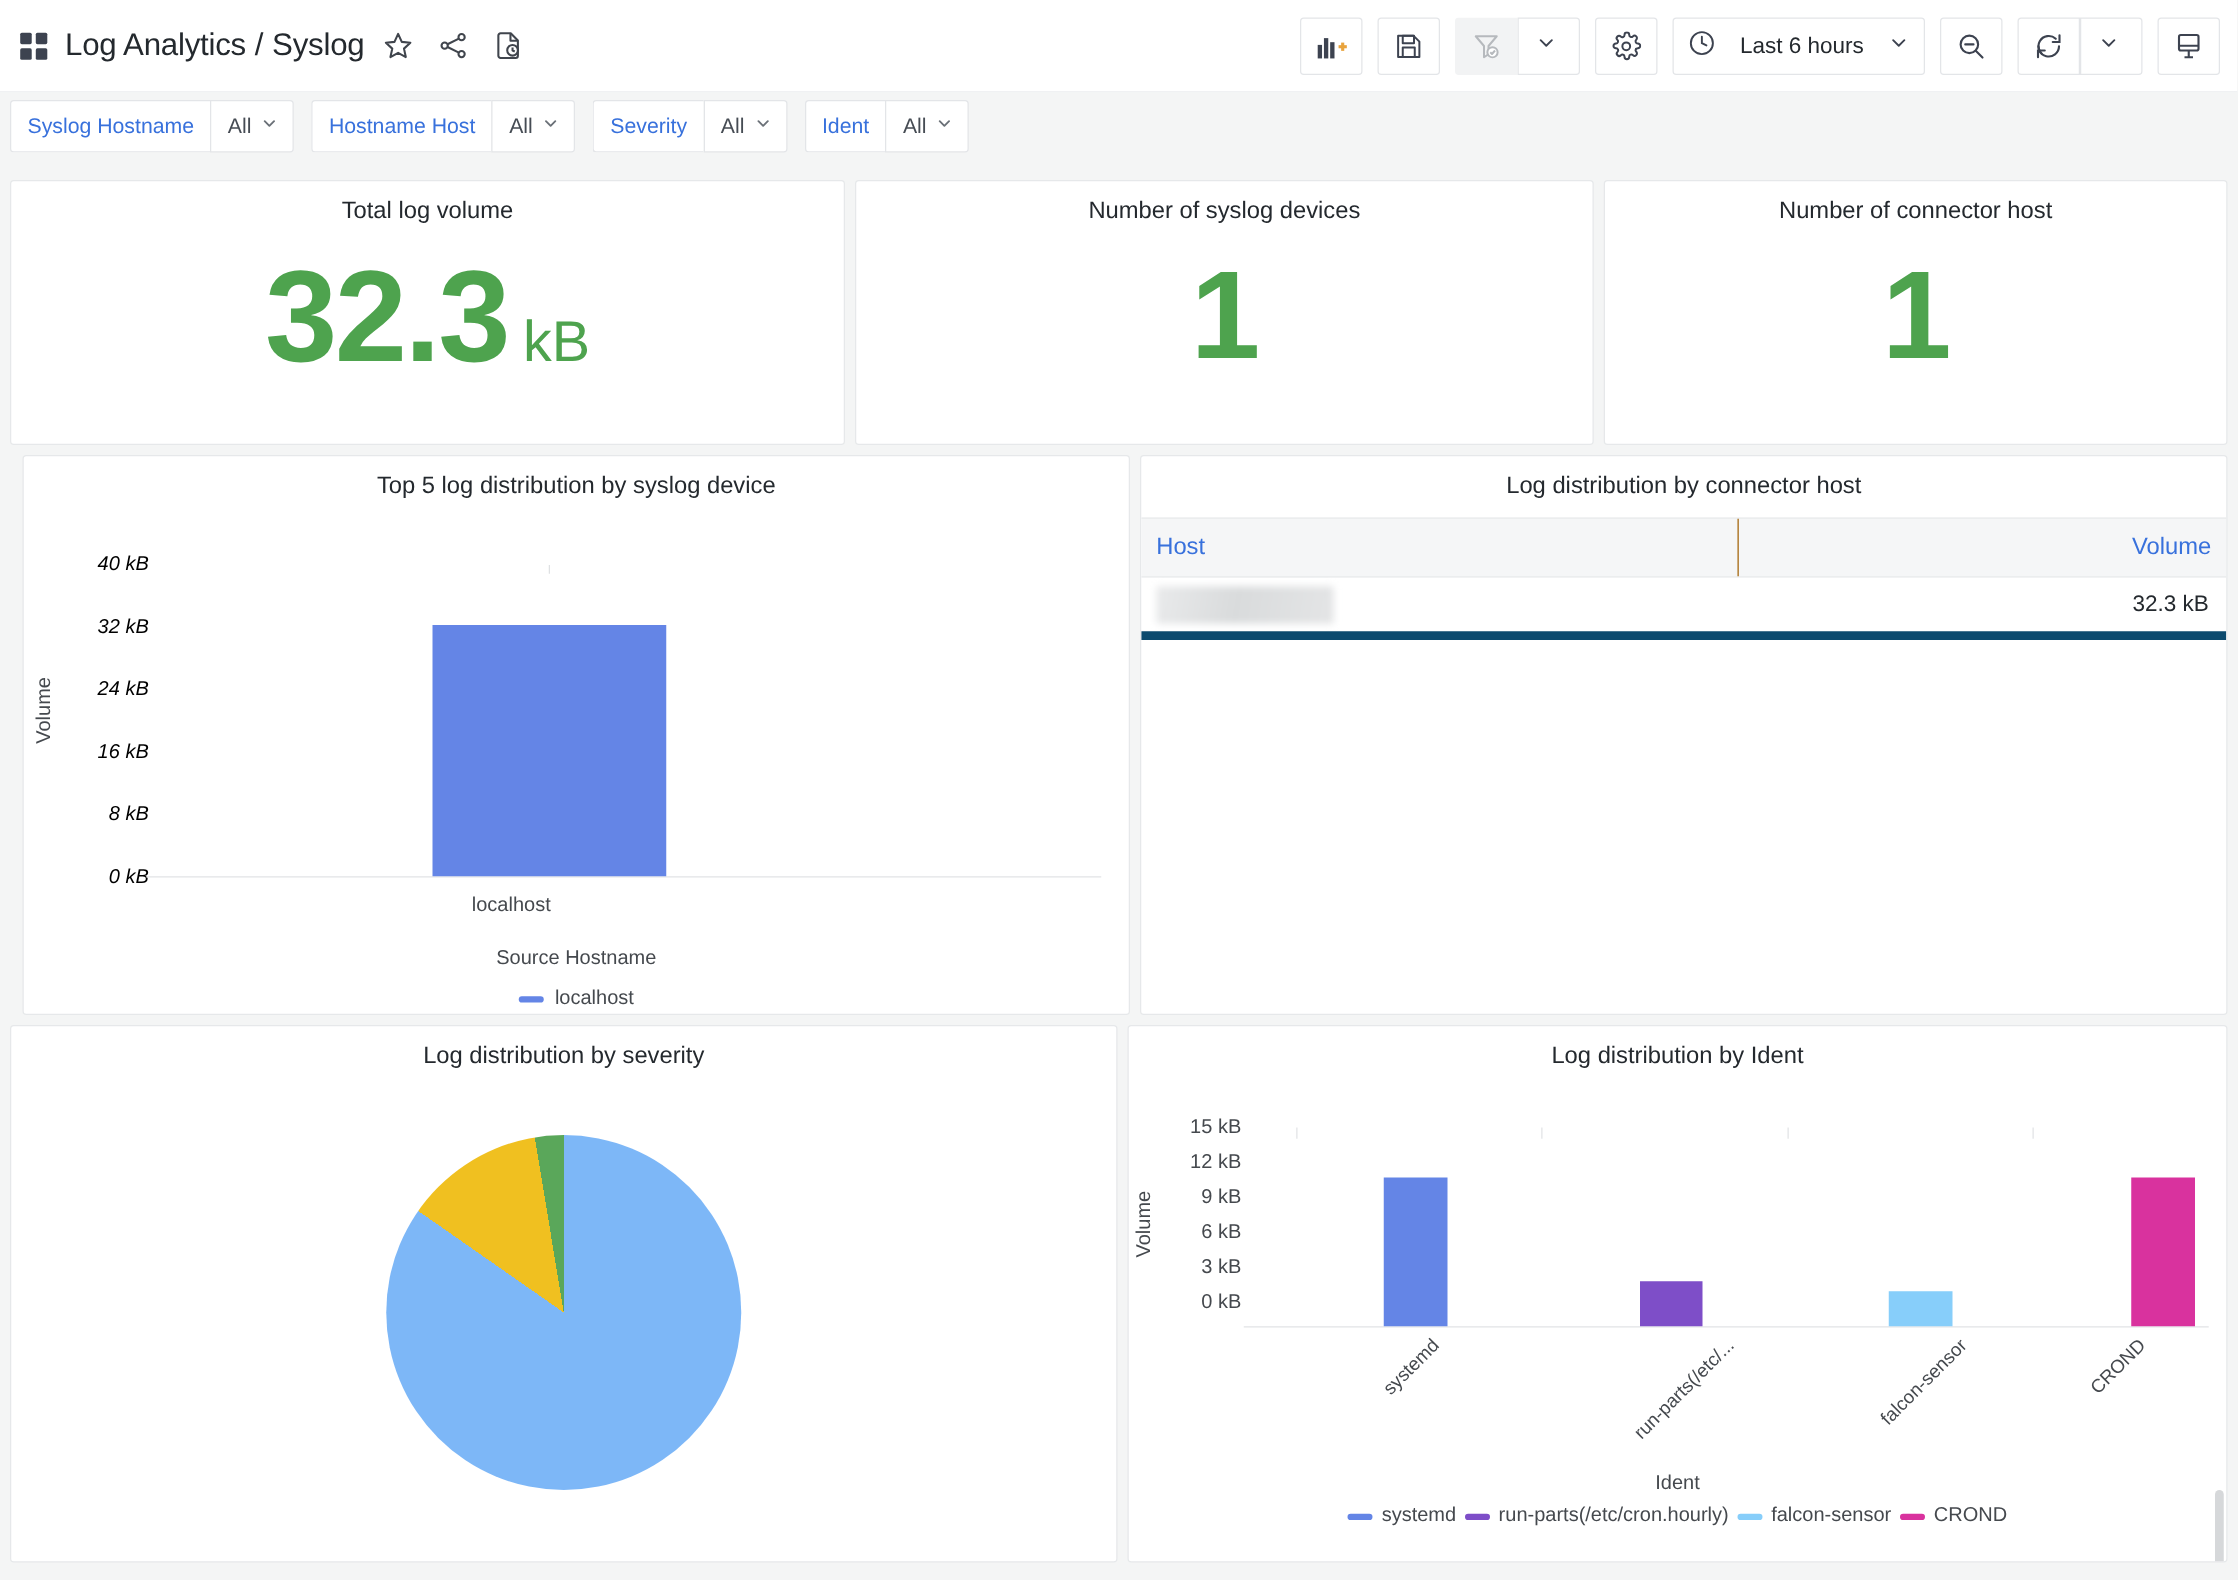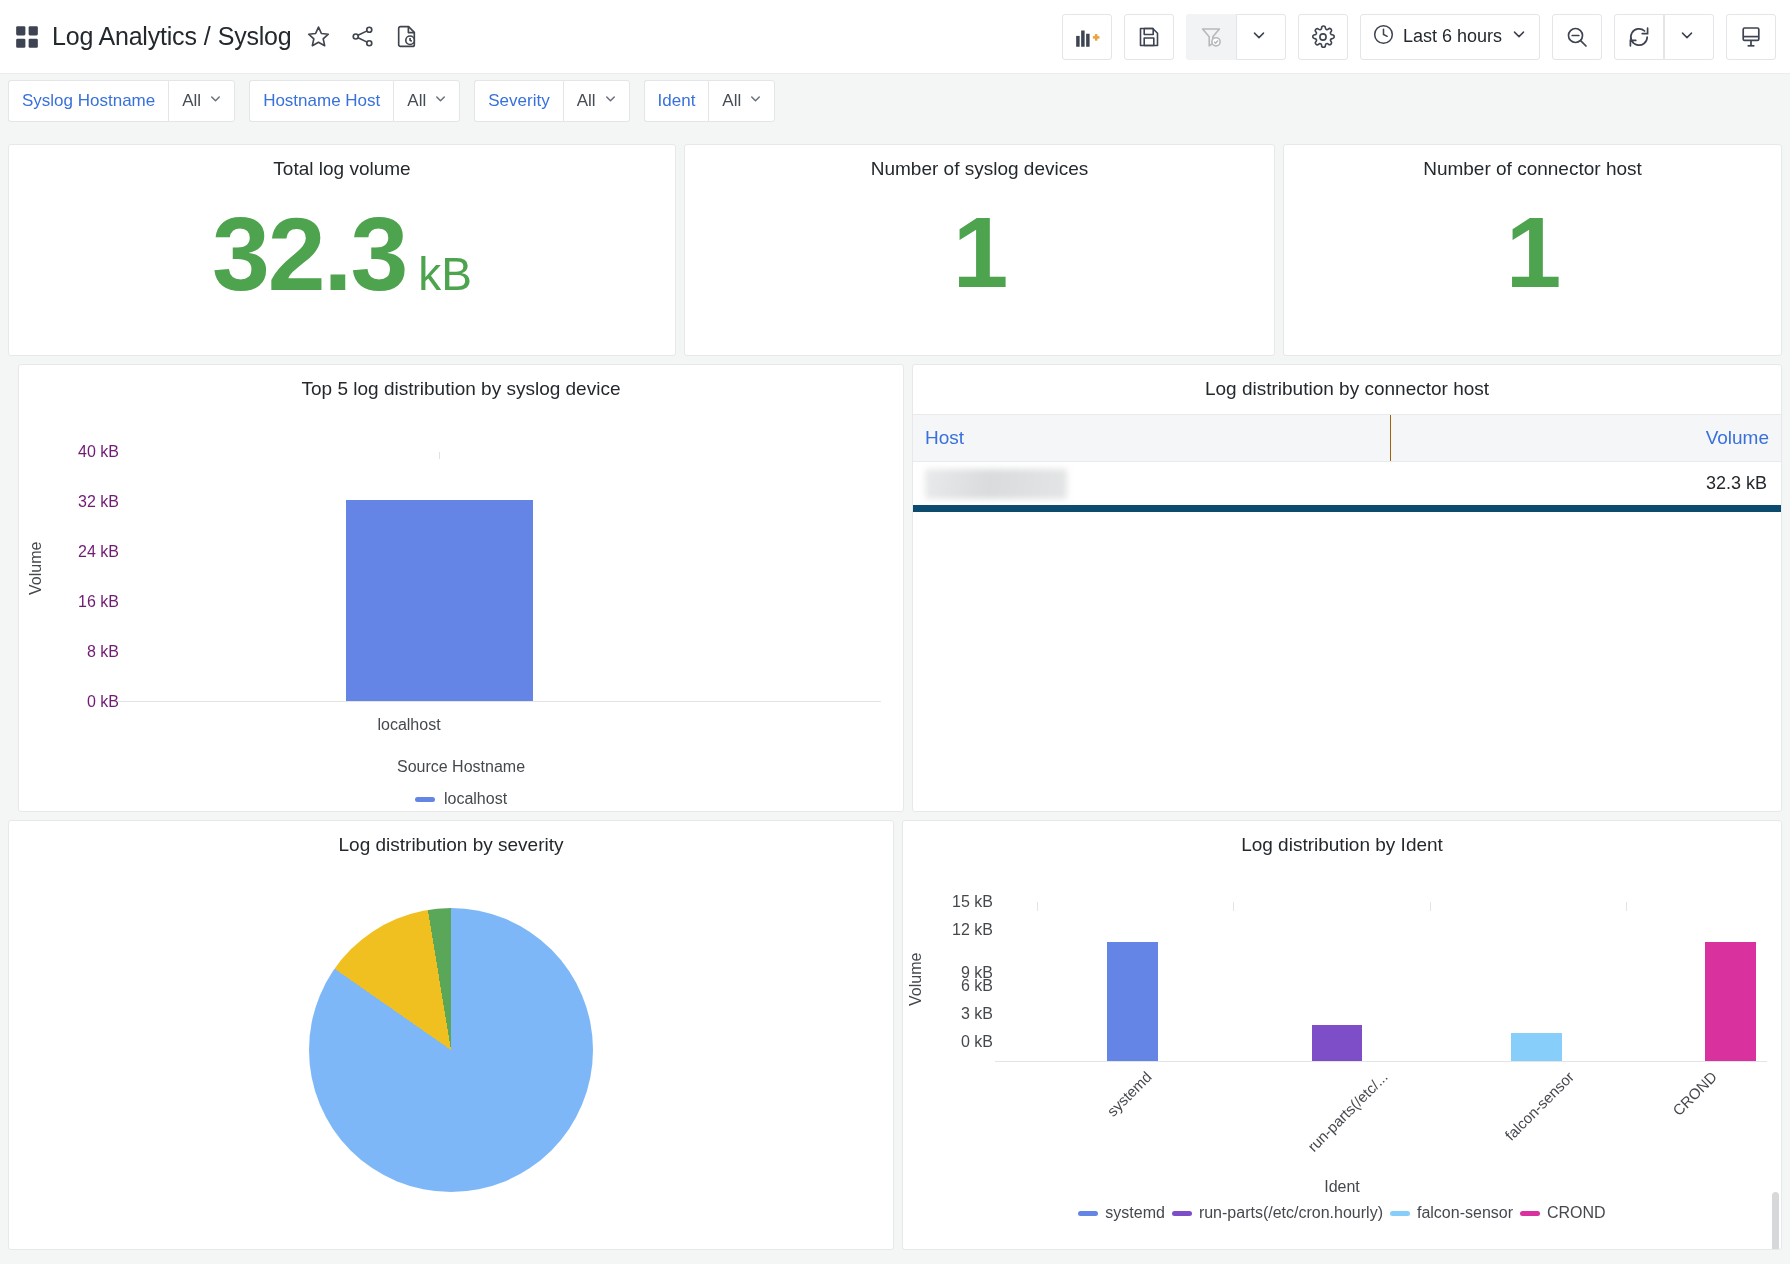--- a/index.html
+++ b/index.html
@@ -35,21 +35,21 @@
     height: 46px; min-width: 50px; background: #fff; border: 1px solid #e3e5e8;
     border-radius: 3px; display: flex; align-items: center; justify-content: center;
     margin-left: 12px; cursor: pointer; padding: 0 10px;
   }
   .tb.flat { border-color: transparent; background: #f2f3f4; }
   .tb.grp { margin-left: 0; border-top-left-radius:0; border-bottom-left-radius:0; border-left: 1px solid #e3e5e8;}
   .tb.grp-first { border-top-right-radius:0; border-bottom-right-radius:0; }
   .tb-caret { width: 22px; }
   .timepicker {
     height: 46px; background: #fff; border: 1px solid #e3e5e8; border-radius: 3px;
-    display: flex; align-items: center; gap: 8px; padding: 0 11px; margin-left: 12px;
+    display: flex; align-items: center; gap: 19px; padding: 0 11px; margin-left: 12px;
     cursor: pointer; font-size: 18px; color: #24292e; white-space: nowrap;
   }
 
   
   .varbar {
     height: 54px; background: #f4f5f5; display: flex; align-items: center;
     padding: 0 8px; gap: 0;
   }
   .varwrap { display: flex; align-items: stretch; margin-right: 14px; }
   .varlabel {
@@ -97,22 +97,22 @@
   .botrow .panel { height: 430px; }
   .p-pie { width: 886px; }
   .p-ident { flex: 1; }
 
   
   .bc { position: relative; width: 100%; height: 100%; }
   .bc .yaxis {
     position: absolute; left: 44px; top: 52px; width: 56px; height: 250px;
   }
   .bc .ytick {
-    position: absolute; right: 0; font-size: 16px; color: #701a75;
-    transform: translateY(-50%); white-space: nowrap;
+    position: absolute; right: 0; font-size: 16px; color: #000000;
+    transform: translateY(-50%); white-space: nowrap; font-style: italic;
   }
   .bc .ylabel {
     position: absolute; left: 8px; top: 195px; font-size: 16px; color: #45494e;
     transform: rotate(-90deg); transform-origin: left top; white-space: nowrap;
   }
   .bc .plot {
     position: absolute; left: 98px; top: 52px; right: 22px; height: 250px;
     border-bottom: 1px solid #e2e4e6;
   }
   .bc .bar {
@@ -455,21 +455,21 @@
       </div>
     </div>
 
     <div class="panel p-ident">
       <div class="panel-title">Log distribution by Ident</div>
       <div class="ic">
         <div class="ylabel">Volume</div>
         <div class="yaxis">
           <span class="ytick" style="top:0px">15 kB</span>
           <span class="ytick" style="top:28px">12 kB</span>
-          <span class="ytick" style="top:71px">9 kB</span>
+          <span class="ytick" style="top:56px">9 kB</span>
           <span class="ytick" style="top:84px">6 kB</span>
           <span class="ytick" style="top:112px">3 kB</span>
           <span class="ytick" style="top:140px">0 kB</span>
         </div>
         <div class="plot">
           <div class="bar" style="left:14.5%;width:6.6%;height:75%;background:#6485e6"></div>
           <div class="bar" style="left:41.0%;width:6.6%;height:22.6%;background:#7e4ec8"></div>
           <div class="bar" style="left:66.8%;width:6.6%;height:17.6%;background:#87cefa"></div>
           <div class="bar" style="left:92.0%;width:6.6%;height:75%;background:#d9329e"></div>
           <div class="sep" style="left:5.5%"></div>

